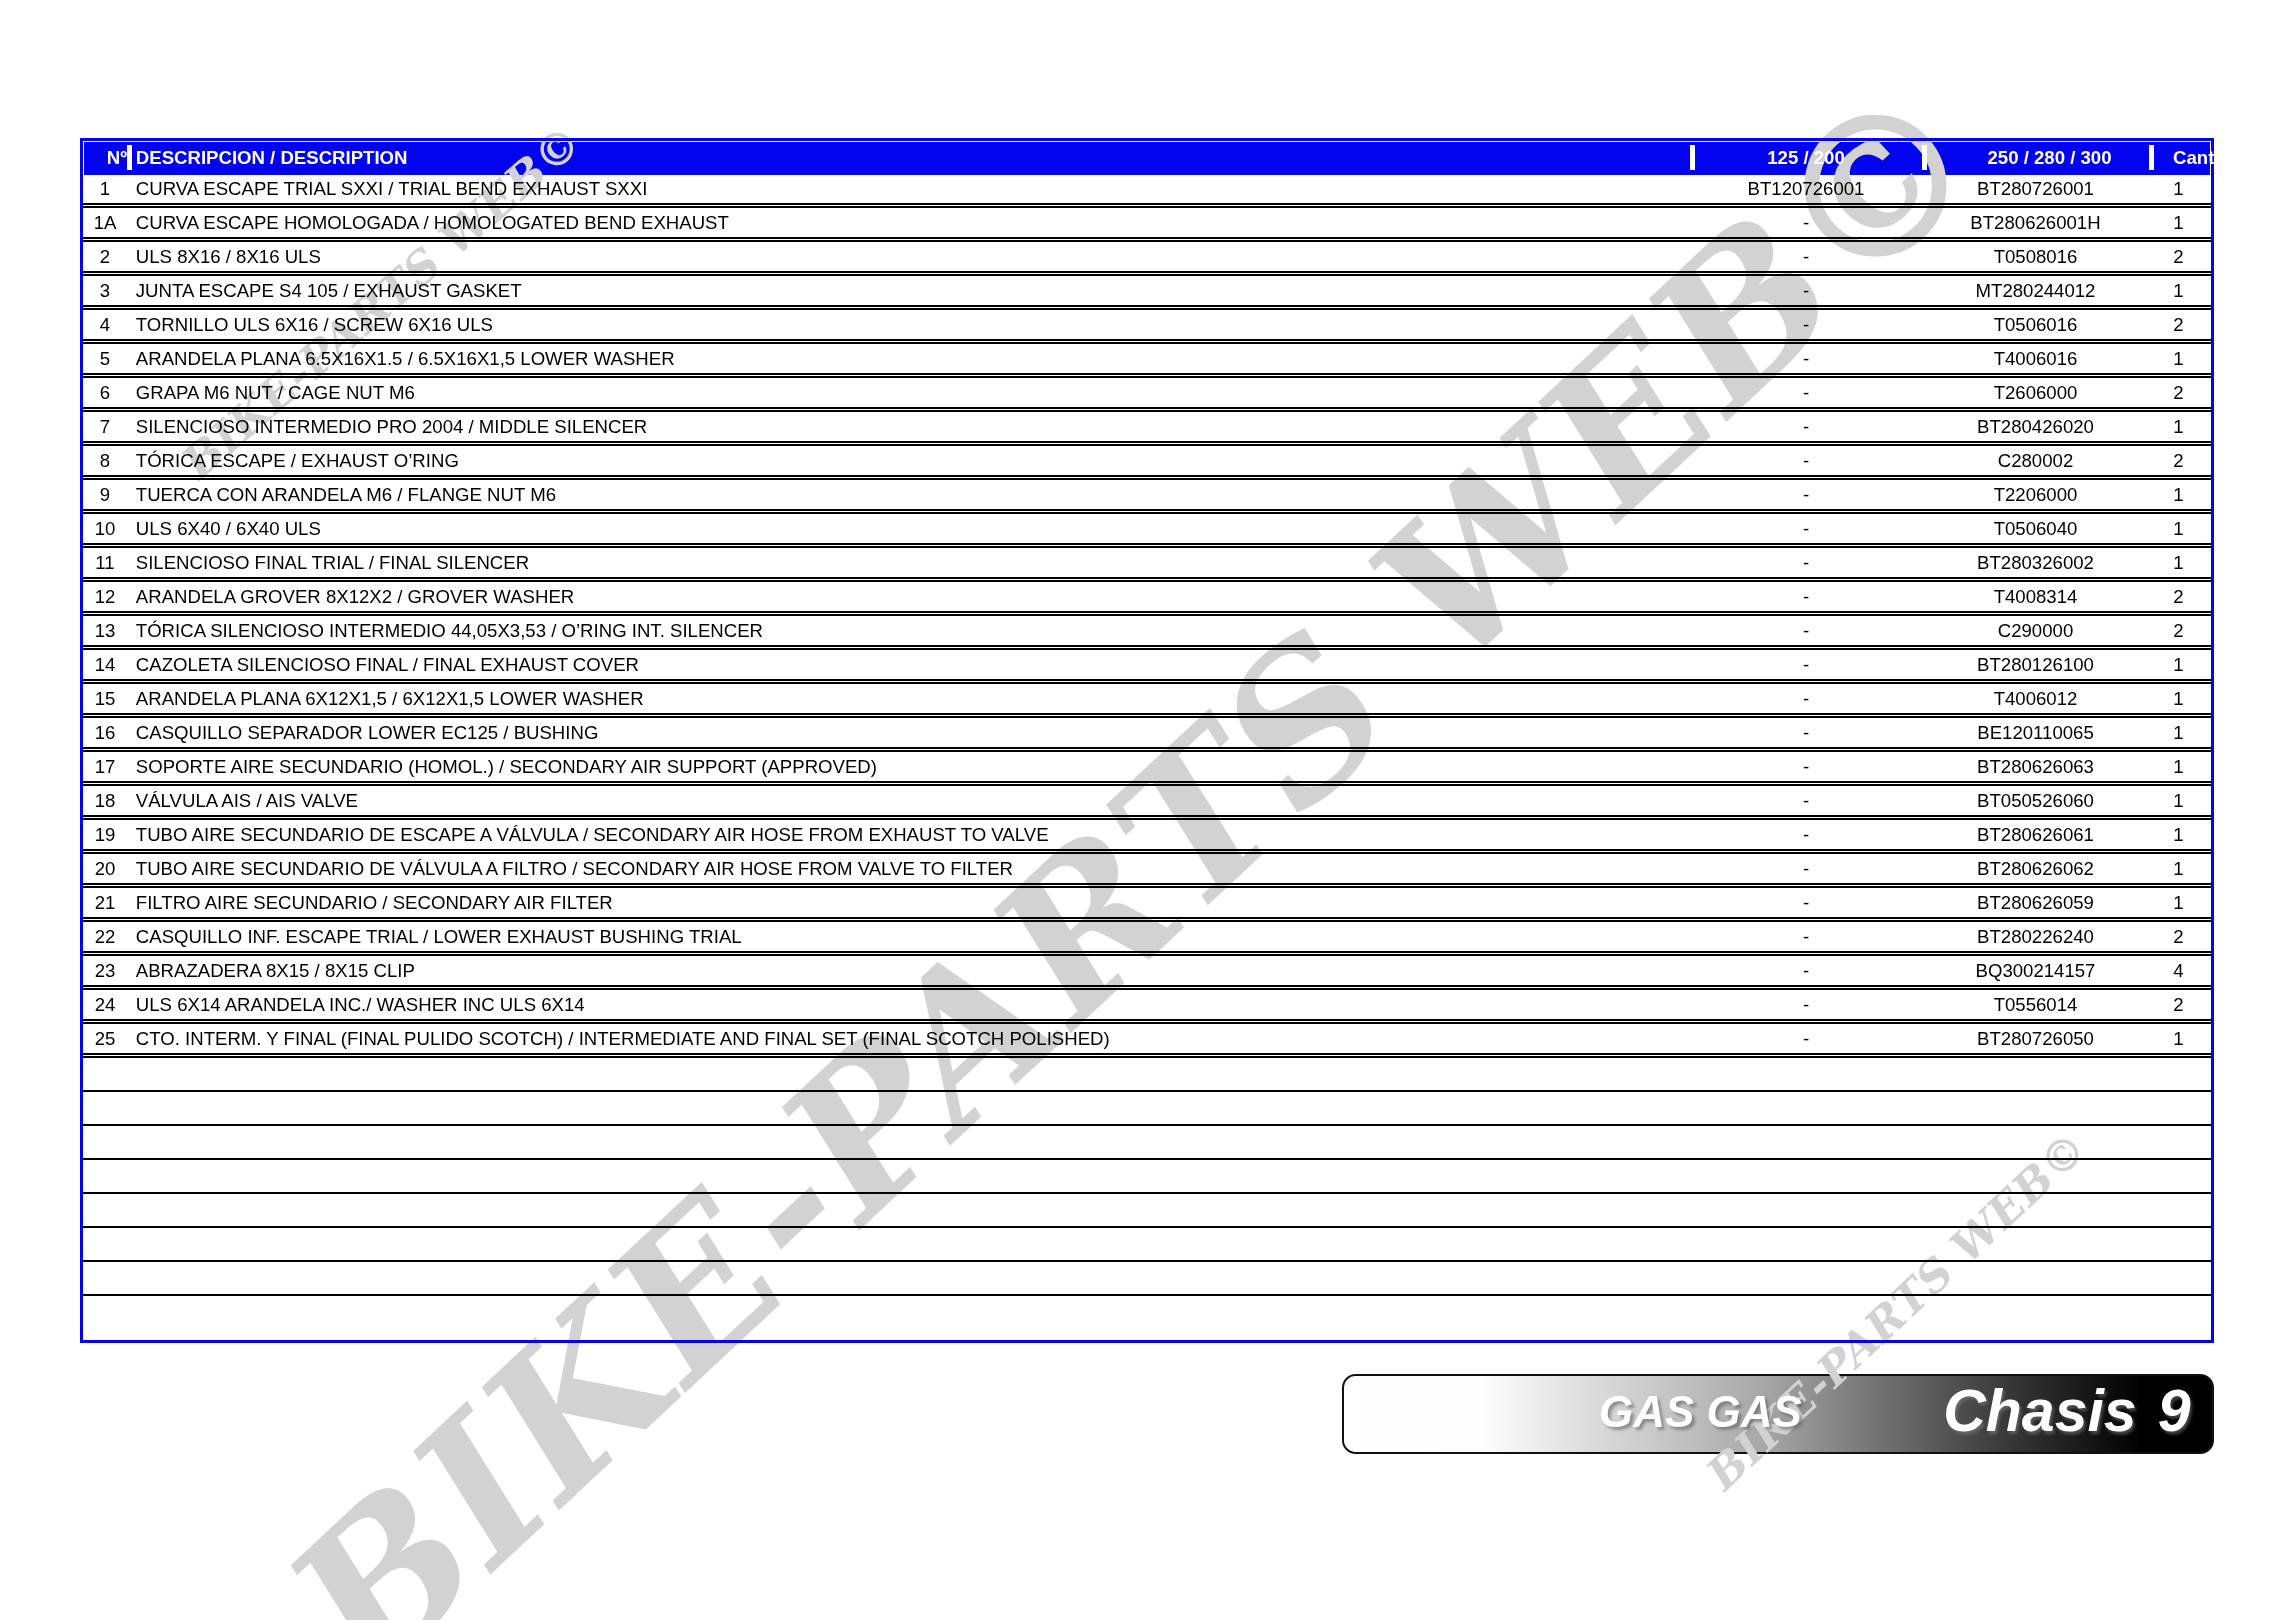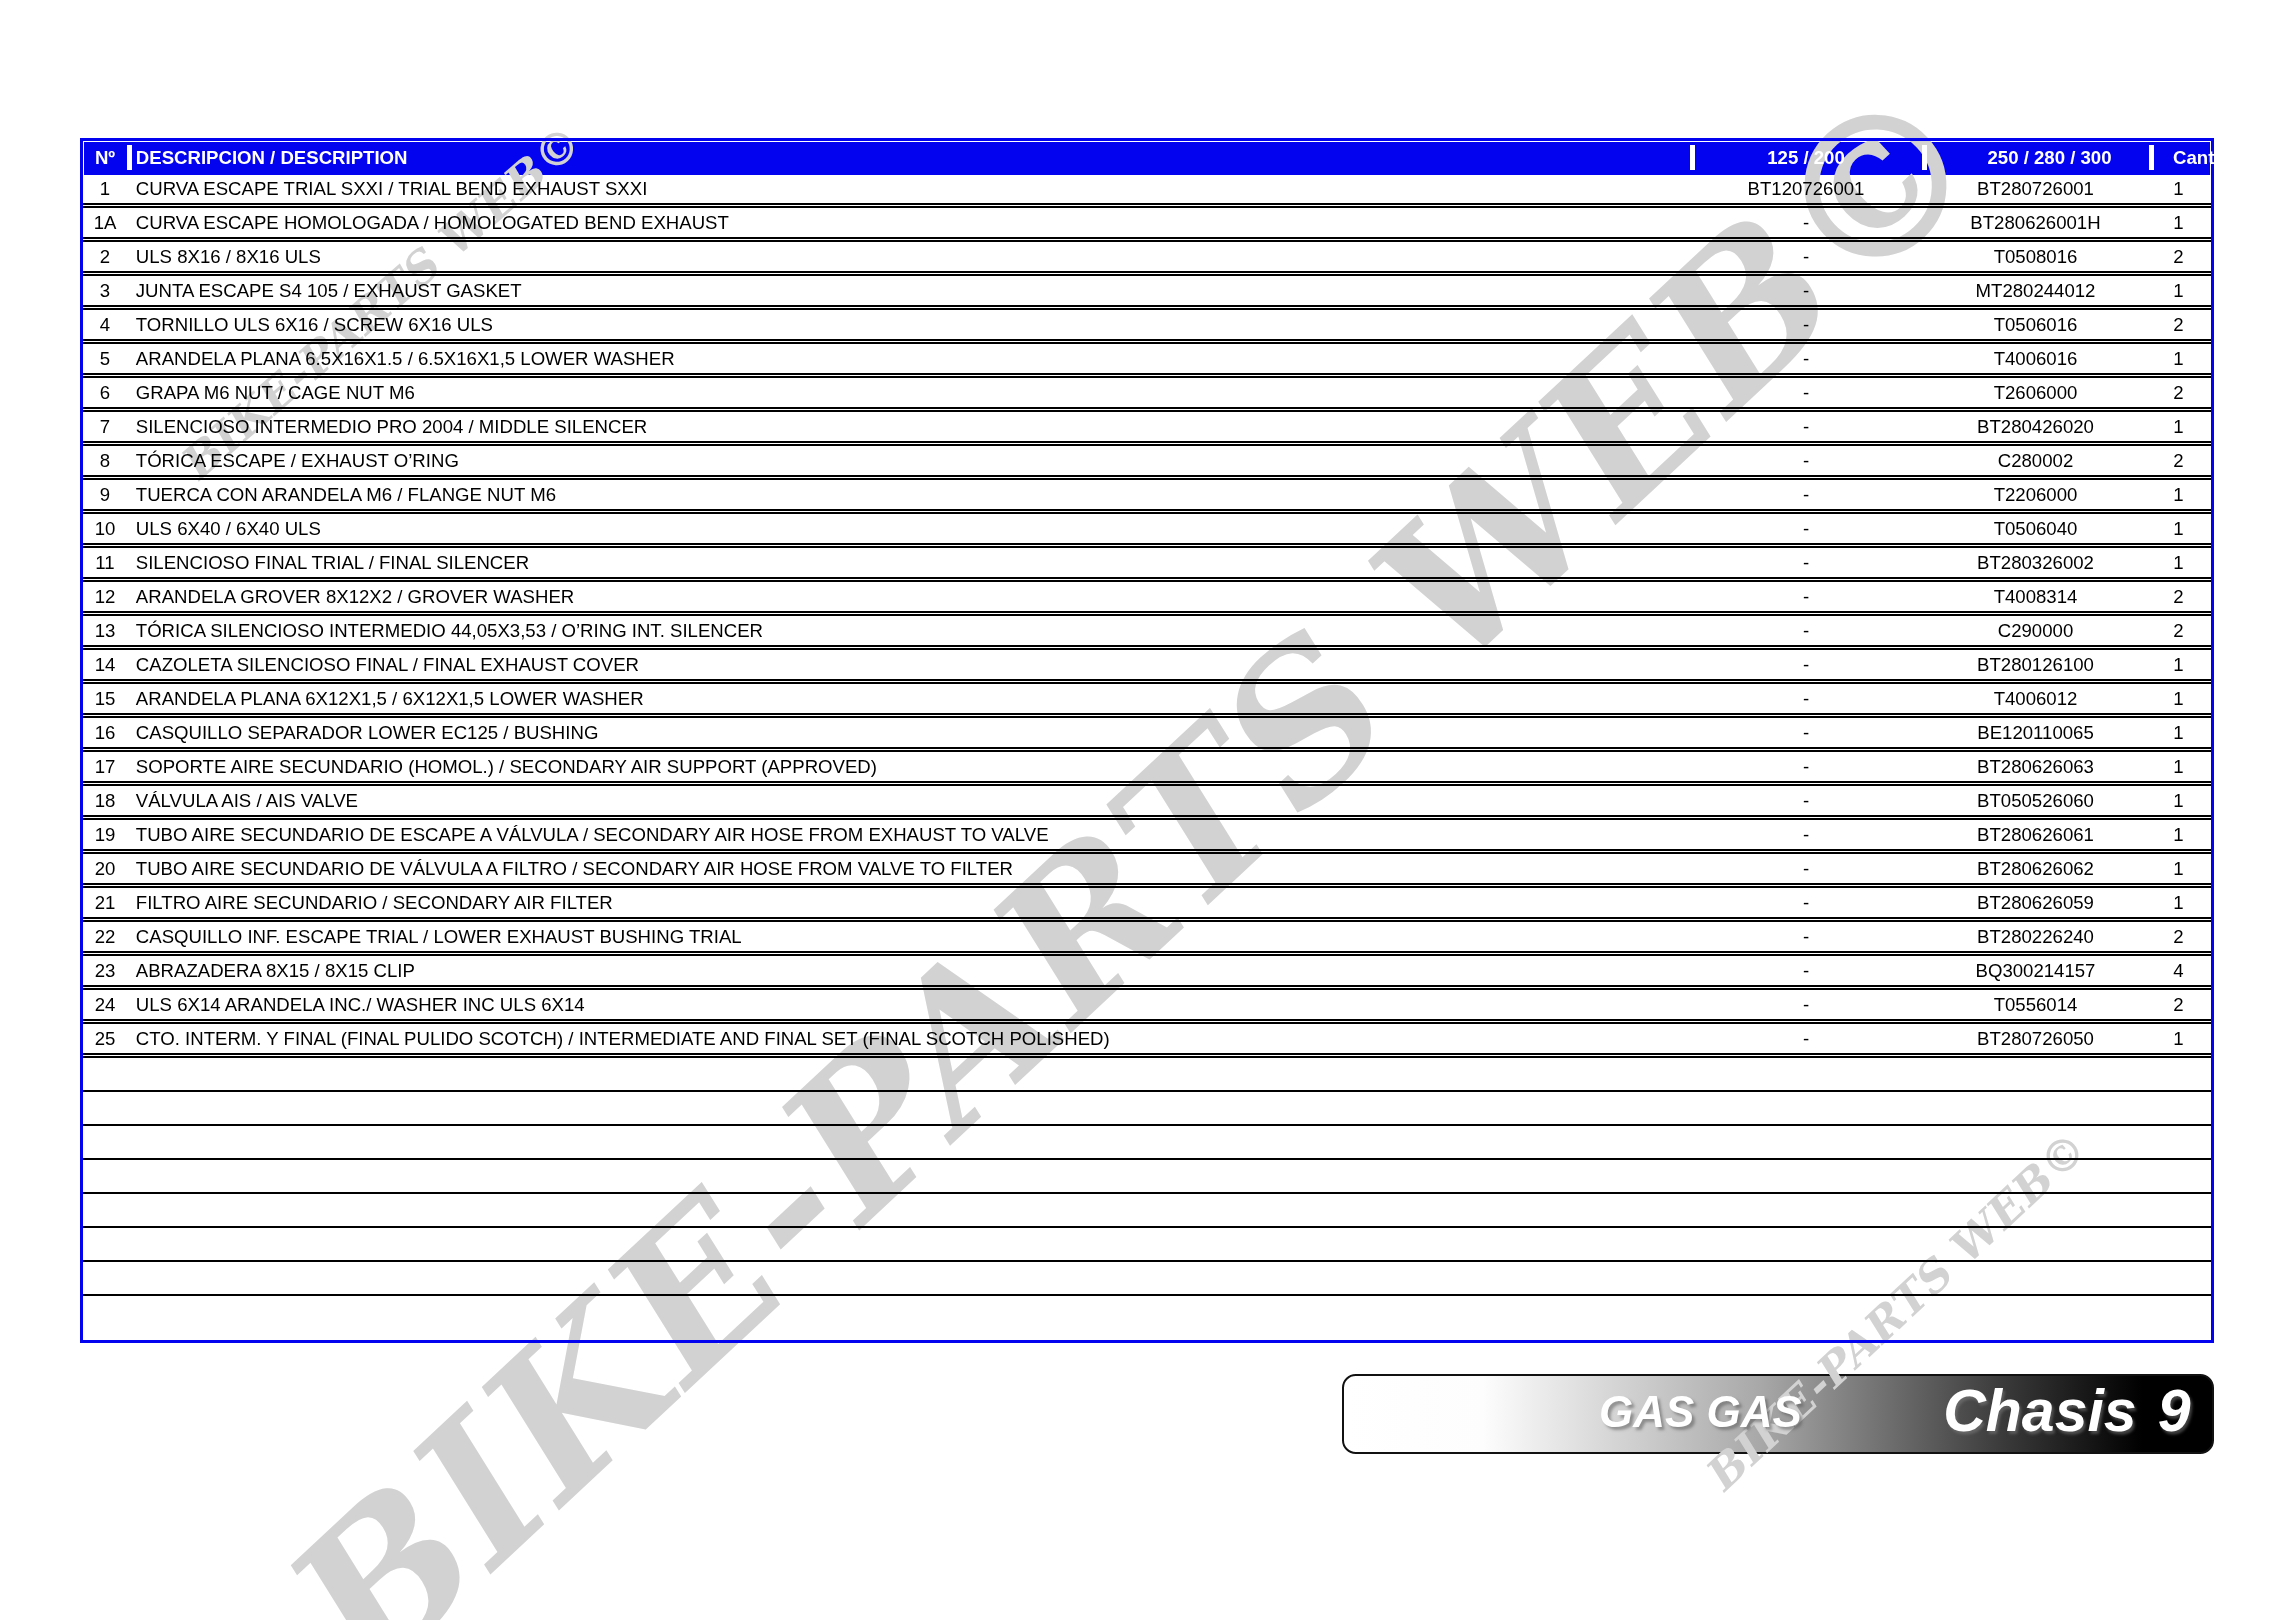--- a/index.html
+++ b/index.html
@@ -44,21 +44,21 @@
   .thead{
     height:33px;flex:0 0 33px;position:relative;
     display:grid;grid-template-columns:44px 1563px 232px 227px 59px;
     align-items:center;
     color:#ffffff;font-weight:bold;font-size:18.6px;
   }
   .hcell{position:relative;height:100%;display:flex;align-items:center;}
   .hcell .hsep{
     position:absolute;left:0;top:3.9px;width:4.9px;height:25.5px;background:#ffffff;
   }
-  .h-num{justify-content:center;}
+  .h-num{justify-content:flex-end;}
   .h-desc{padding-left:8.8px;}
   .h-125,.h-250{justify-content:center;}
   .h-qty{padding-left:24px;}
   .trow{
     height:34px;flex:0 0 34px;box-sizing:border-box;
     border-bottom:5.9px double #000;
     display:grid;grid-template-columns:44px 1563px 232px 227px 59px;
     align-items:center;
     font-size:18.6px;color:#000;
   }

